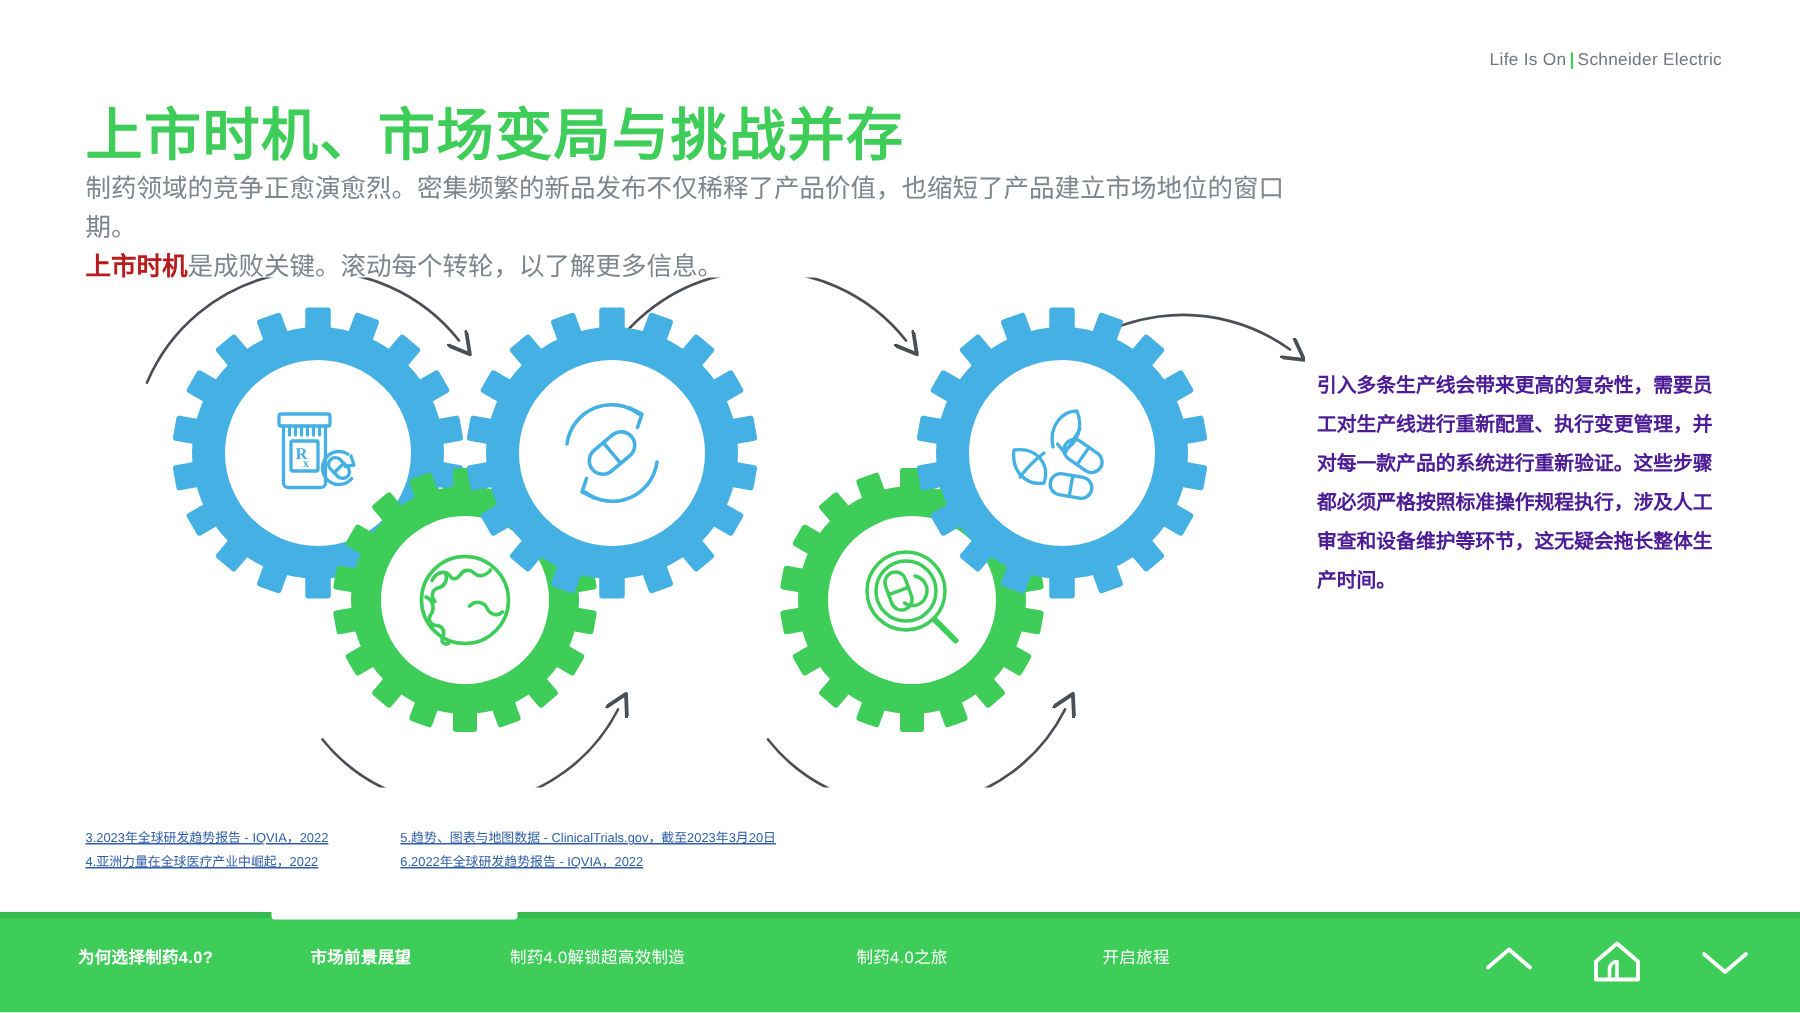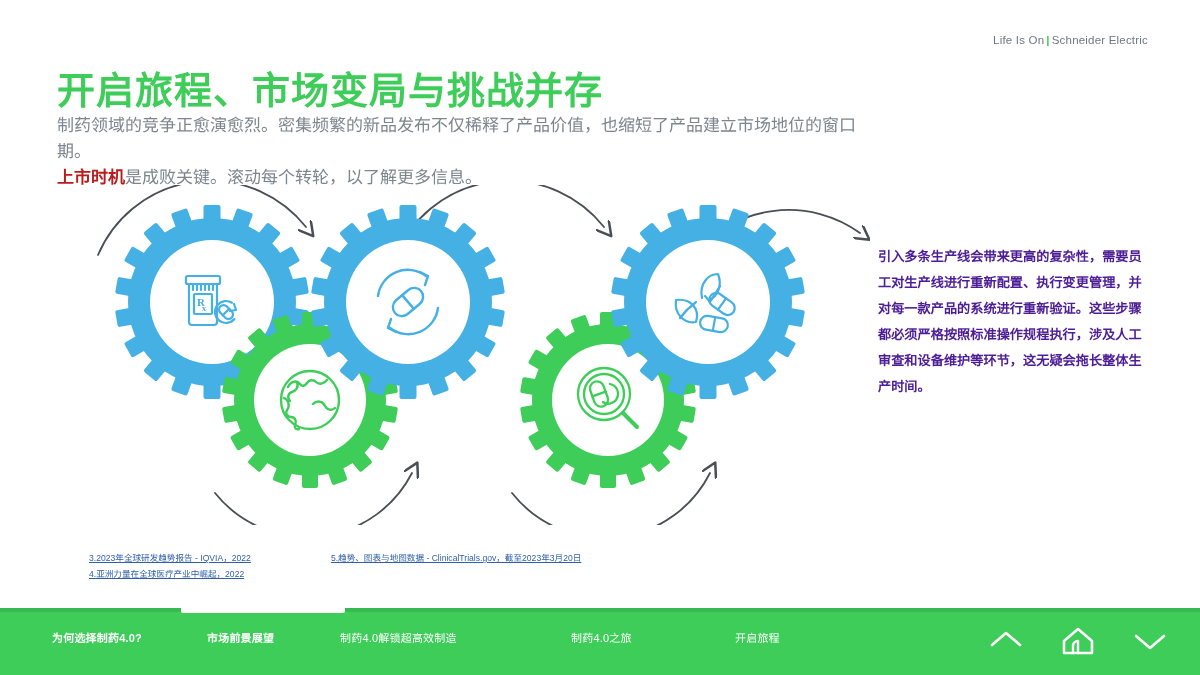--- a/index.html
+++ b/index.html
@@ -44,21 +44,21 @@
     font-size:13.2px;line-height:26px;color:#4c1d95;margin:0;font-weight:bold;
   }
 
   
   .diagram{position:absolute;left:60px;top:185px;width:810px;height:340px;}
   .diagram svg{display:block;width:810px;height:340px;}
 
   
   .footnotes{position:absolute;left:57px;top:552px;width:620px;
     display:flex;gap:48px;}
-  .fncol{display:flex;flex-direction:column;gap:3px;margin-left:32px;}
+  .fncol{display:flex;flex-direction:column;gap:3px;}
   .fn{
     font-size:8.6px;line-height:13px;color:#2f5fa8;
     text-decoration:underline;text-underline-offset:1px;white-space:nowrap;
     cursor:pointer;
   }
   .fncol.right .fn{color:#2f5fa8;}
 
   
   .navbar{
     position:absolute;left:0;bottom:0;width:1200px;height:67px;
@@ -93,21 +93,21 @@
 </style>
 </head>
 <body>
 
 <div class="slide">
 
   <div class="brand">
     <span>Life Is On</span><span class="bar">|</span><span>Schneider Electric</span>
   </div>
 
-  <h1 class="headline">开启旅程、市场变局与挑战并存</h1>
+  <h1 class="headline">上市时机、市场变局与挑战并存</h1>
 
   <div class="intro">
     <span>制药领域的竞争正愈演愈烈。密集频繁的新品发布不仅稀释了产品价值，也缩短了产品建立市场地位的窗口期。</span><br>
     <b>上市时机</b><span>是成败关键。滚动每个转轮，以了解更多信息。</span>
   </div>
 
   <div class="diagram">
     <svg viewBox="0 0 810 340" xmlns="http://www.w3.org/2000/svg">
       <defs>
 
@@ -323,20 +323,21 @@
     <p class="body">引入多条生产线会带来更高的复杂性，需要员工对生产线进行重新配置、执行变更管理，并对每一款产品的系统进行重新验证。这些步骤都必须严格按照标准操作规程执行，涉及人工审查和设备维护等环节，这无疑会拖长整体生产时间。</p>
   </div>
 
   <div class="footnotes">
     <div class="fncol left">
       <a class="fn">3.2023年全球研发趋势报告 - IQVIA，2022</a>
       <a class="fn">4.亚洲力量在全球医疗产业中崛起，2022</a>
     </div>
     <div class="fncol right">
       <a class="fn">5.趋势、图表与地图数据 - ClinicalTrials.gov，截至2023年3月20日</a>
+      <a class="fn">6.2022年全球研发趋势报告 - IQVIA，2022</a>
     </div>
   </div>
 
   <div class="navbar">
     <div class="topedge"></div>
     <div class="activebar"></div>
 
     <div class="navitems">
       <div class="navitem n0">为何选择制药4.0?</div>
       <div class="navitem n1">市场前景展望</div>

